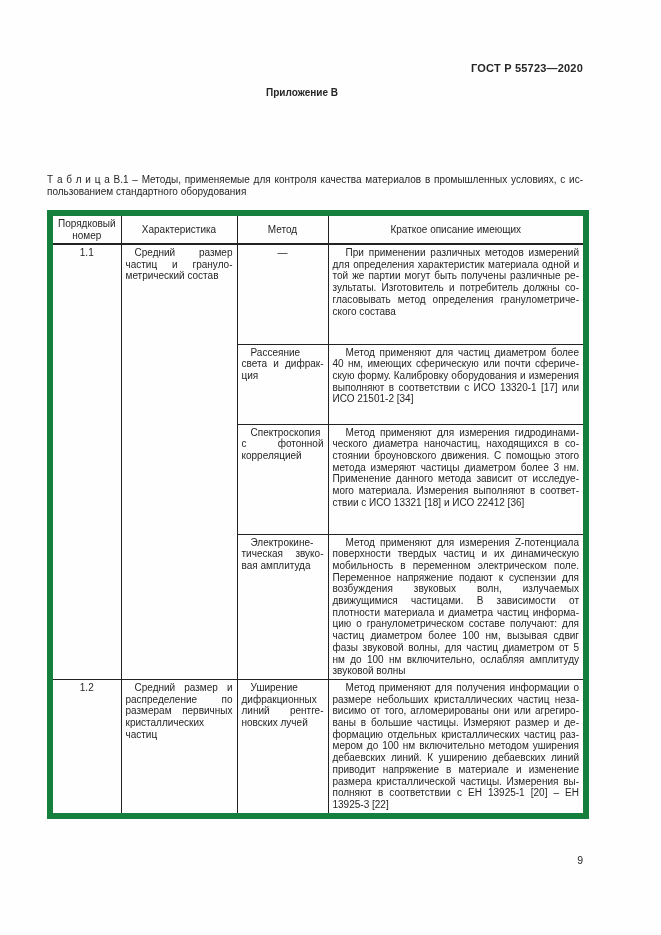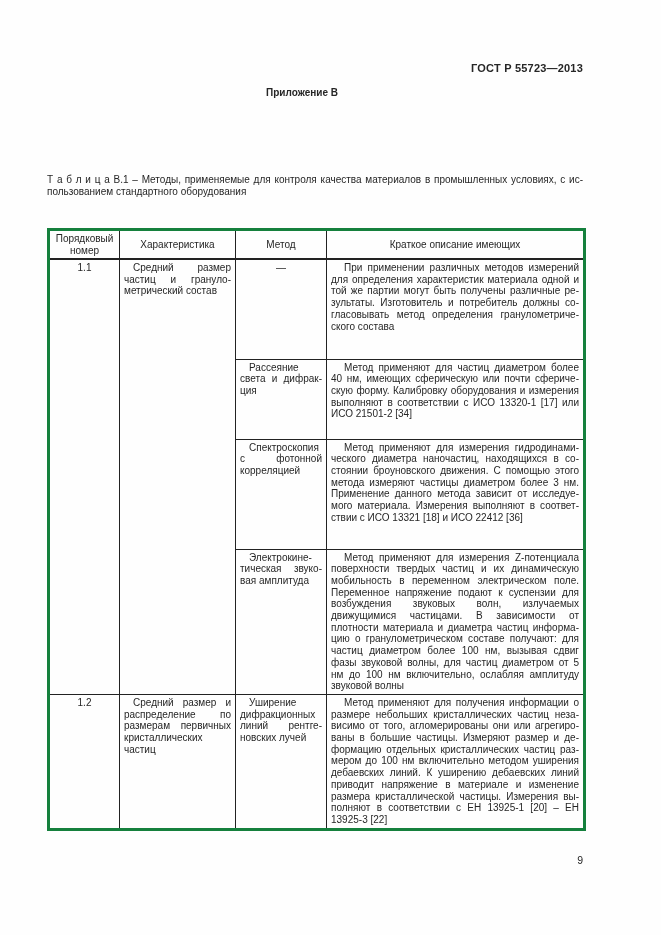--- a/index.html
+++ b/index.html
@@ -26,24 +26,24 @@
   }
   .section-title {
     position: absolute; top: 149px; left: 47px; width: 536px;
     text-align: center; font-size: 10.5px; font-weight: bold;
   }
   .table-caption {
     position: absolute; top: 174px; left: 47px; width: 536px;
     font-size: 10px; line-height: 12.3px; text-align: justify;
   }
   table.gost {
-    position: absolute; top: 228px; left: 47px;
+    position: absolute; top: 210px; left: 47px;
     width: 536px; border-collapse: collapse; table-layout: fixed;
     font-size: 10px; line-height: 11.7px;
-    border: 3px solid #15803d;
+    border: 6px solid #15803d;
   }
   table.gost col.c1 { width: 71px; }
   table.gost col.c2 { width: 116px; }
   table.gost col.c3 { width: 91px; }
   table.gost col.c4 { width: 258px; }
   table.gost th {
     border: 1px solid #222; border-bottom: 2px solid #222;
     font-weight: normal; text-align: center; vertical-align: middle;
     padding: 2px 3px; height: 28px; line-height: 11.5px;
   }
@@ -64,21 +64,21 @@
   .page-number {
     position: absolute; top: 854px; right: 78px;
     font-size: 10.5px;
   }
 </style>
 </head>
 <body>
 
 <div class="page">
 
-  <div class="doc-ref">ГОСТ Р 55723—2013</div>
+  <div class="doc-ref">ГОСТ Р 55723—2020</div>
 
   <div class="appendix">
     <div>Приложение В</div>
   </div>
 
 
   <div class="table-caption">Т а б л и ц а  В.1 – Методы, применяемые для контроля качества материалов в промышленных условиях, с ис­пользованием стандартного оборудования</div>
 
   <table class="gost">
     <colgroup>

